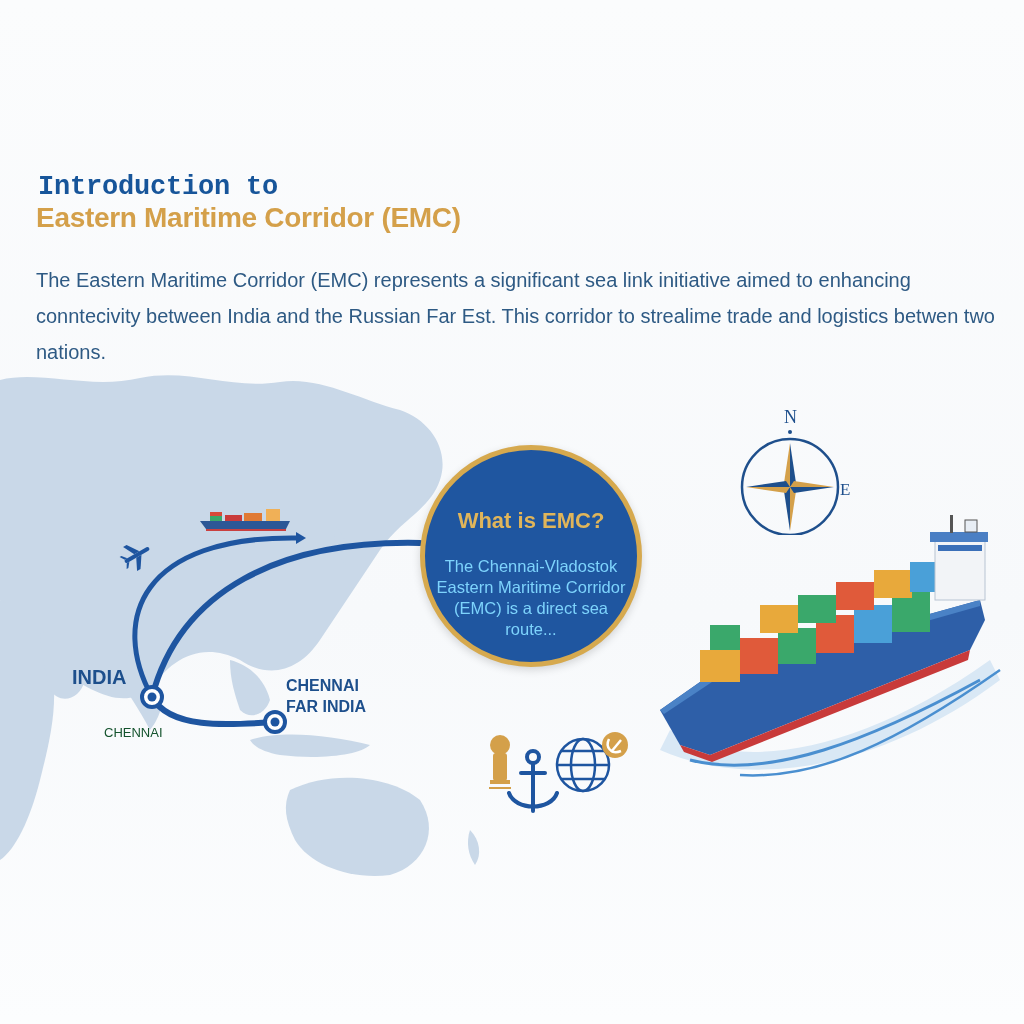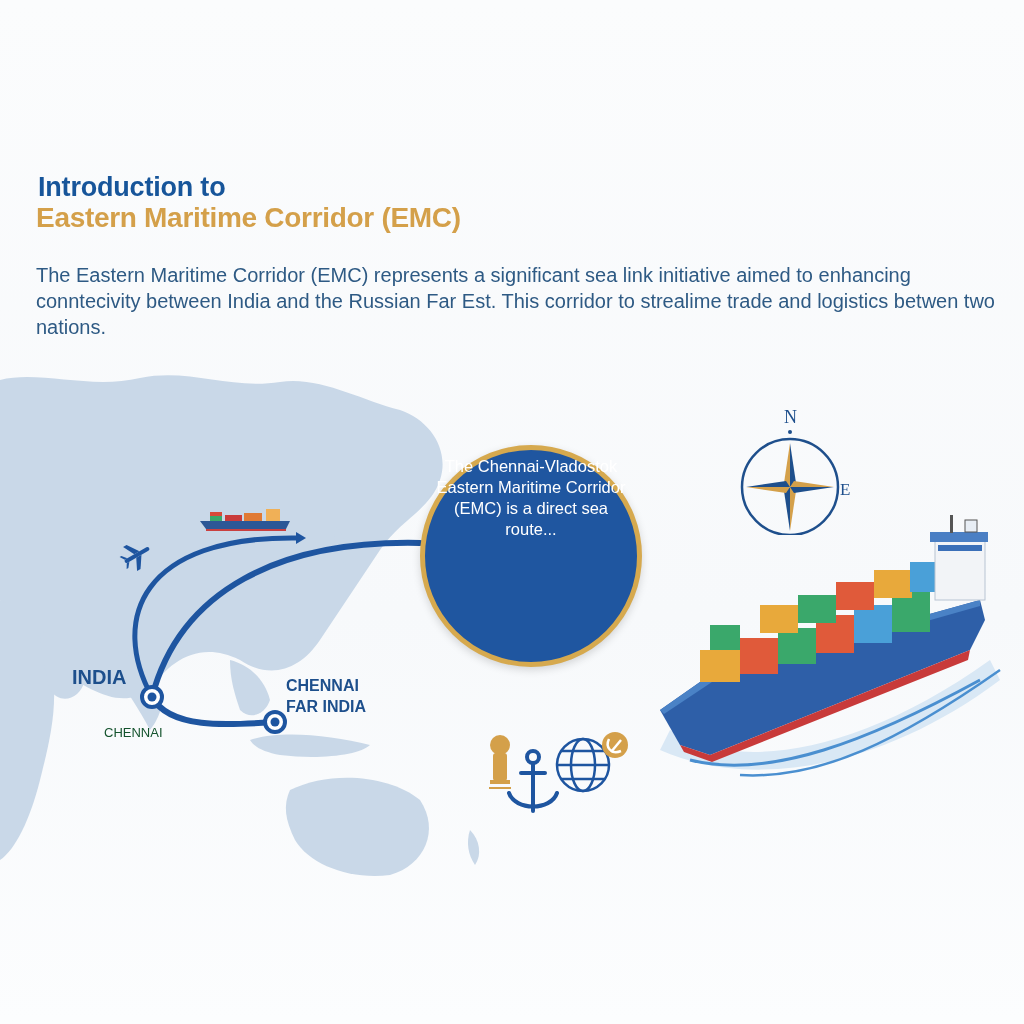--- a/index.html
+++ b/index.html
@@ -3,45 +3,45 @@
 <meta charset="utf-8">
 <style>
   html, body { margin: 0; padding: 0; }
   body {
     width: 1024px; height: 1024px; overflow: hidden; position: relative;
     background: linear-gradient(180deg, #fbfcfd 0%, #f7f9fb 60%, #fcfdfe 100%);
     font-family: "Liberation Sans", sans-serif;
   }
   .title-1 {
     position: absolute; left: 38px; top: 172px;
-    font-size: 27px; font-weight: bold; color: #17559a; letter-spacing: -0.2px;
+    font-size: 27px; font-weight: bold; color: #17559a; letter-spacing: -0.2px; font-family: Liberation Mono, monospace;
   }
   .title-2 {
     position: absolute; left: 36px; top: 202px;
     font-size: 28px; font-weight: bold; color: #d4a04a; letter-spacing: -0.3px;
   }
   .intro {
     position: absolute; left: 36px; top: 262px; width: 960px;
-    font-size: 20px; line-height: 26px; color: #2e5a84;
+    font-size: 20px; line-height: 36px; color: #2e5a84;
   }
   .map-layer { position: absolute; left: 0; top: 360px; width: 1024px; height: 560px; }
   .bubble {
     position: absolute; left: 420px; top: 445px; width: 222px; height: 222px;
     border-radius: 50%; background: #1f56a0;
     border: 5px solid #d6a94e; box-sizing: border-box;
     box-shadow: 0 3px 8px rgba(0,0,0,0.15);
     text-align: center; color: #fff;
   }
   .bubble-title {
     display: block; margin-top: 58px;
     font-size: 22px; font-weight: bold; color: #e0b55a;
   }
   .bubble-text {
-    display: block; margin: 6px auto 0; width: 190px;
-    font-size: 16.5px; line-height: 21px; color: #ffffff;
+    display: block; margin: 22px auto 0; width: 190px;
+    font-size: 16.5px; line-height: 21px; color: #7dd3fc;
   }
   .lbl { position: absolute; font-weight: bold; color: #1d4f8c; }
   .lbl-india { left: 72px; top: 666px; font-size: 20px; }
   .lbl-chennai { left: 104px; top: 725px; font-size: 13px; font-weight: normal; color: #14532d; }
   .lbl-rfe { left: 286px; top: 675px; font-size: 16px; line-height: 21px; }
   .compass { position: absolute; left: 728px; top: 405px; width: 130px; height: 130px; }
   .ship { position: absolute; left: 650px; top: 510px; width: 360px; height: 270px; }
   .icons { position: absolute; left: 485px; top: 725px; width: 150px; height: 95px; }
 </style>
 </head>
@@ -110,20 +110,21 @@
 </svg>
 
 <div class="lbl lbl-india">INDIA</div>
 <div class="lbl lbl-chennai">CHENNAI</div>
 <div class="lbl lbl-rfe">
   <div>CHENNAI</div>
   <div>FAR INDIA</div>
 </div>
 
 <div class="bubble">
+  <span class="bubble-title">What is EMC?</span>
   <span class="bubble-text">The Chennai-Vladostok Eastern Maritime Corridor (EMC) is a direct sea route...</span>
 </div>
 
 <svg class="compass" viewBox="0 0 130 130" xmlns="http://www.w3.org/2000/svg">
   <text x="56" y="18" font-family="Liberation Serif, serif" font-size="18" fill="#1e4f8c">N</text>
   <circle cx="62" cy="27" r="2" fill="#1e4f8c"></circle>
   <circle cx="62" cy="82" r="48" fill="none" stroke="#1e4f8c" stroke-width="2.5"></circle>
   <text x="112" y="90" font-family="Liberation Serif, serif" font-size="17" fill="#1e4f8c">E</text>
 
   <polygon points="62,82 40,60 58,78" fill="#d4a04a"></polygon>

